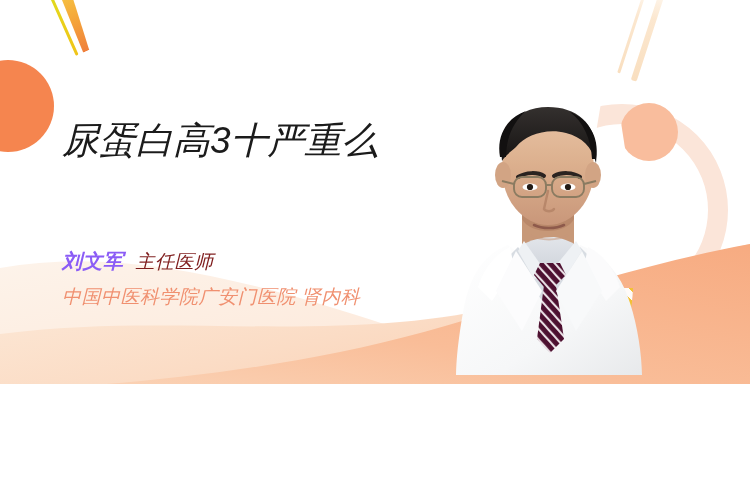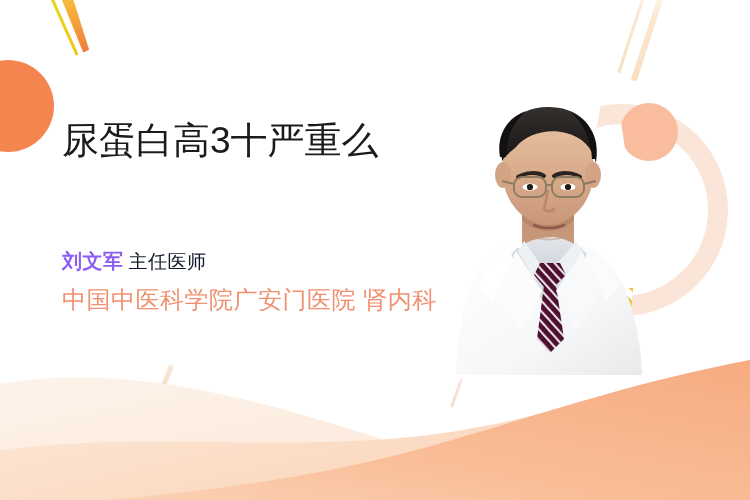--- a/index.html
+++ b/index.html
@@ -6,23 +6,24 @@
     margin: 0;
     padding: 0;
     background: #ffffff;
   }
   body {
     font-family: "Liberation Sans", "DejaVu Sans", sans-serif;
   }
   #card {
     position: relative;
     width: 750px;
-    height: 500px;
+    height: 384px;
     overflow: hidden;
     background: #ffffff;
+    font-style: italic;
   }
 
   
   .bg-layer {
     position: absolute;
     inset: 0;
     overflow: hidden;
     pointer-events: none;
   }
 
@@ -182,29 +183,29 @@
   }
   .doctor-name {
     font-size: 20px;
     font-weight: 700;
     color: #8b5cf6;
     letter-spacing: .5px;
   }
   .doctor-title {
     font-size: 19px;
     font-weight: 400;
-    color: #0f172a;
-    margin-left: 5px;
+    color: #7f1d1d;
+    margin-left: 12px;
     letter-spacing: .5px;
   }
   .affiliation {
     position: absolute;
     left: 62px;
     top: 284px;
-    font-size: 24px;
+    font-size: 19px;
     font-weight: 400;
     color: #f09070;
     letter-spacing: .5px;
     white-space: nowrap;
   }
 </style>
 </head>
 <body>
 
 <div id="card">

